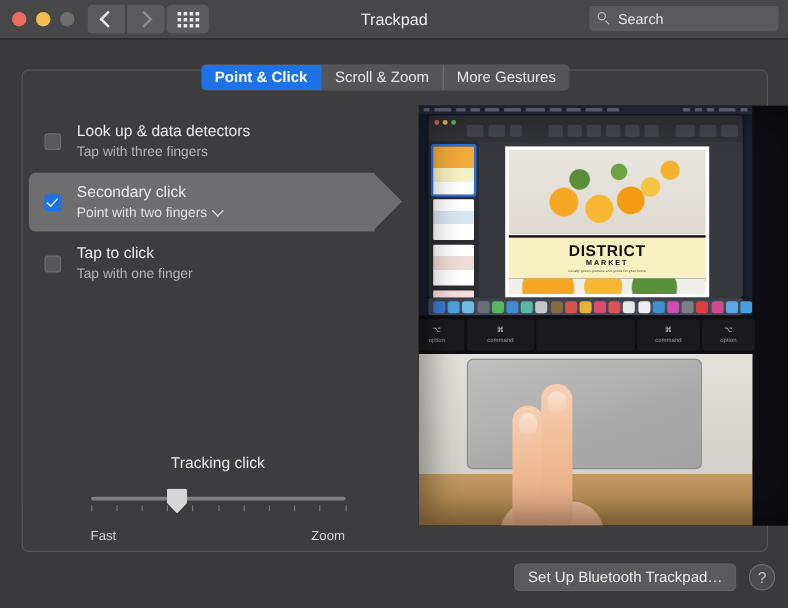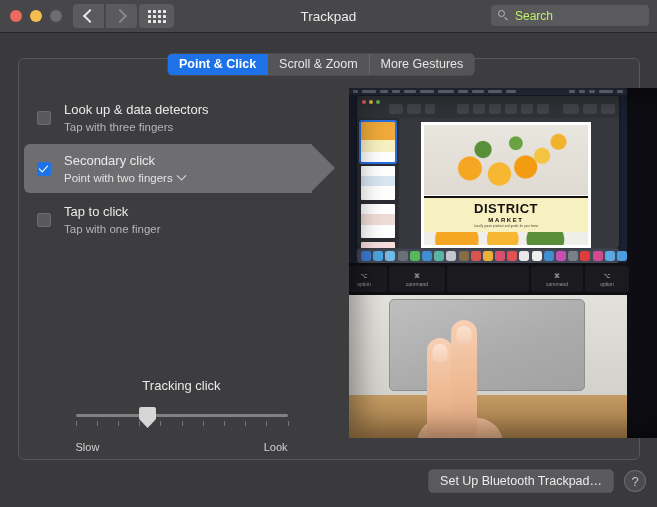--- a/index.html
+++ b/index.html
@@ -87,21 +87,21 @@
   .search-ico::before {
     content:''; position:absolute; left:0; top:0;
     width: 7px; height: 7px; border: 1.4px solid #b9b9bb; border-radius: 50%;
     box-sizing: border-box;
   }
   .search-ico::after {
     content:''; position:absolute; left:7px; top:7px;
     width: 4px; height: 1.4px; background: #b9b9bb;
     transform: rotate(45deg); transform-origin: 0 0;
   }
-  .search-ph { color: #bef264; font-size: 12px; }
+  .search-ph { color: #e5e5e5; font-size: 12px; }
 
   
   .panel {
     position: absolute; left: 18px; top: 58px;
     width: 622px; height: 402px;
     border: 1px solid #575759;
     border-radius: 6px;
     box-sizing: border-box;
     background: #3d3d3f;
   }
@@ -485,22 +485,22 @@
           <i style="left: 106px;"></i>
           <i style="left: 127.2px;"></i>
           <i style="left: 148.4px;"></i>
           <i style="left: 169.6px;"></i>
           <i style="left: 190.8px;"></i>
           <i style="left: 212px;"></i>
         </div>
       <div class="slider-thumb" id="slider-thumb" style="left: 72.08px;"></div>
     </div>
     <div class="slider-ends">
-      <span class="lo">Slow</span>
-      <span class="hi">Look</span>
+      <span class="lo">Fast</span>
+      <span class="hi">Zoom</span>
     </div>
   </div>
 
   <div class="preview">
 
     <div class="pv-top">
       <div class="pv-menubar">
         <span class="mi" style="left:4px;width:5px"></span>
         <span class="mi" style="left:13px;width:14px"></span>
         <span class="mi" style="left:31px;width:8px"></span>

